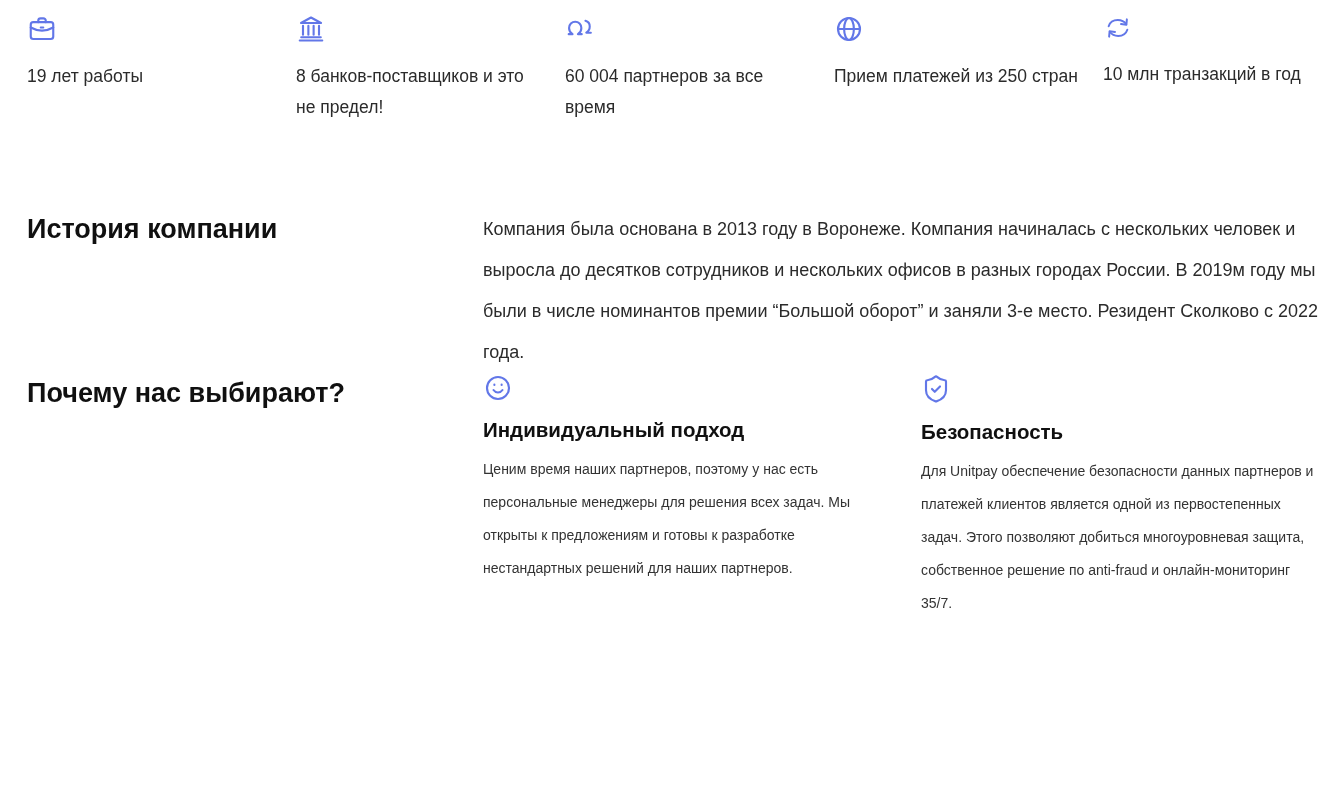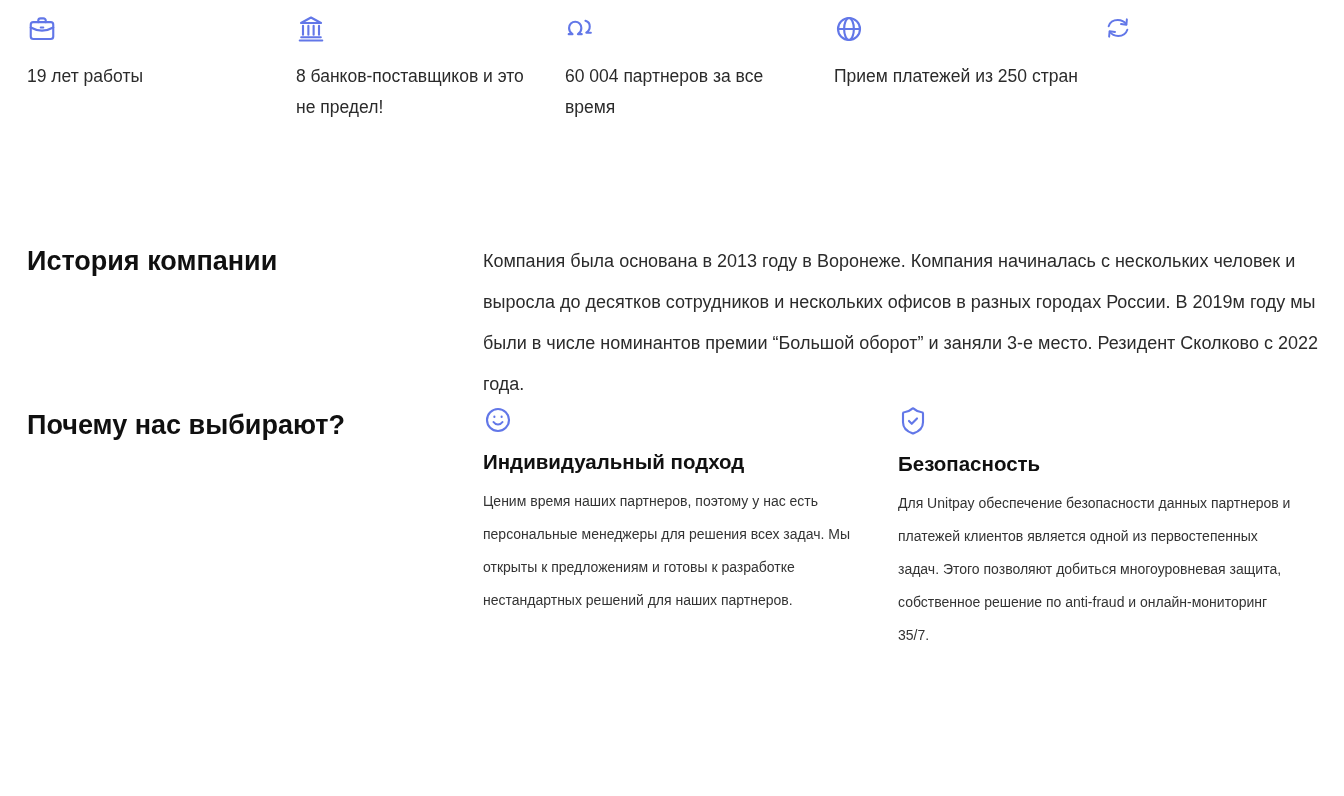--- a/index.html
+++ b/index.html
@@ -35,31 +35,31 @@
   .section-title-col { width: 456px; flex: 0 0 456px; }
   .section-title-col h2 {
     font-size: 27px;
     line-height: 40px;
     font-weight: bold;
     color: #101010;
     max-width: 340px;
   }
 
   
-  .history-section { margin-top: 118px; }
+  .history-section { margin-top: 86px; }
   .history-body {
     width: 838px;
     font-size: 18px;
     line-height: 41px;
     color: #2b2b2b;
   }
 
   
   .why-section { }
-  .why-cards { display: flex; gap: 35px; }
+  .why-cards { display: flex; gap: 58px; }
   .why-card { width: 380px; flex: 0 0 380px; }
   .why-card:last-child { width: 396px; flex: 0 0 396px; }
   .why-card h3 {
     margin-top: 10px;
     font-size: 20.5px;
     line-height: 26px;
     font-weight: bold;
     color: #101010;
   }
   .why-card p {
@@ -126,20 +126,21 @@
 
     <div class="stat-item">
       <span class="icon">
         <svg width="30" height="28" viewBox="0 0 24 24">
           <path d="M4 10.5c1-3.1 4-5.3 7.8-5.3 3 0 5.7 1.4 7.2 3.6"></path>
           <polyline points="19.6 4.6 19.2 9.2 14.6 8.6"></polyline>
           <path d="M20 13.5c-1 3.1-4 5.3-7.8 5.3-3 0-5.7-1.4-7.2-3.6"></path>
           <polyline points="4.4 19.4 4.8 14.8 9.4 15.4"></polyline>
         </svg>
       </span>
+      <div class="stat-label">10 млн транзакций в год</div>
     </div>
 
   </div>
 
   <section class="section history-section">
     <div class="section-title-col">
       <h2>История компании</h2>
     </div>
     <p class="history-body">Компания была основана в 2013 году в Воронеже. Компания начиналась с нескольких человек и выросла до десятков сотрудников и нескольких офисов в разных городах России. В 2019м году мы были в числе номинантов премии “Большой оборот” и заняли 3-е место. Резидент Сколково с 2022 года.</p>
   </section>

